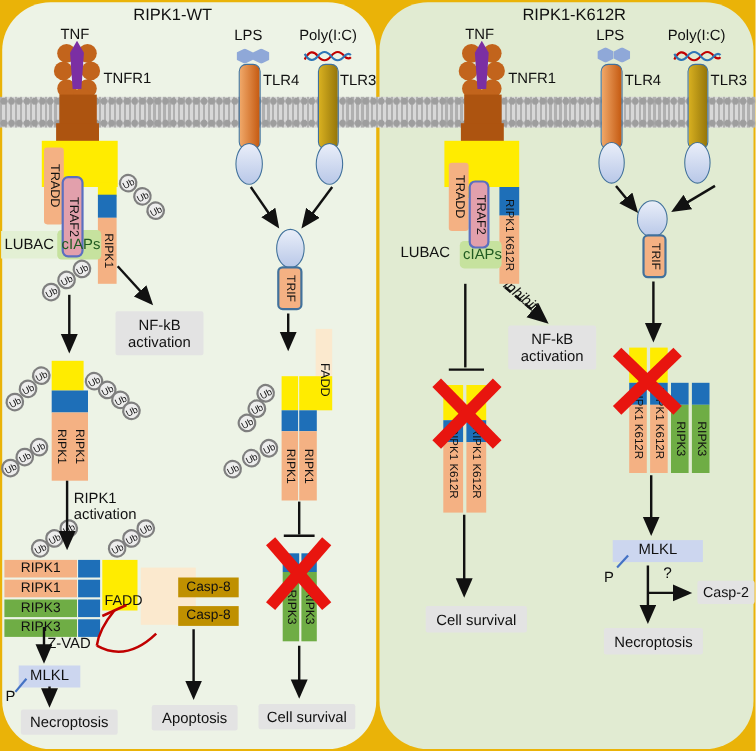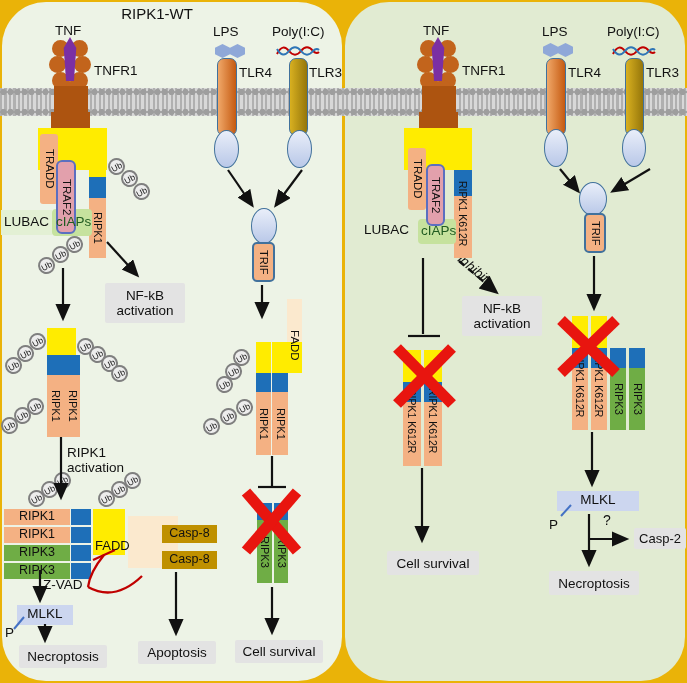--- a/index.html
+++ b/index.html
@@ -35,20 +35,21 @@
 </style>
 </head>
 <body>
 
 <div class="stage">
 
   <div class="panel" style="left:2px;background:#edf3e6;"></div>
   <div class="panel" style="left:345px;background:#e1ebd2;"></div>
 
   <div class="title" style="left:57px;top:5px;">RIPK1-WT</div>
+  <div class="title" style="left:422px;top:5px;">RIPK1-K612R</div>
 
   <div class="membrane"></div>
 
   <div class="lbl z2" style="left:55px;top:24px;">TNF</div>
   <div class="z2" style="position:absolute;">
     <div class="bead" style="left:52px;top:40px;"></div>
     <div class="bead" style="left:71px;top:40px;"></div>
     <div class="bead" style="left:49px;top:56px;"></div>
     <div class="bead" style="left:74px;top:56px;"></div>
     <div class="bead" style="left:52px;top:72px;"></div>

